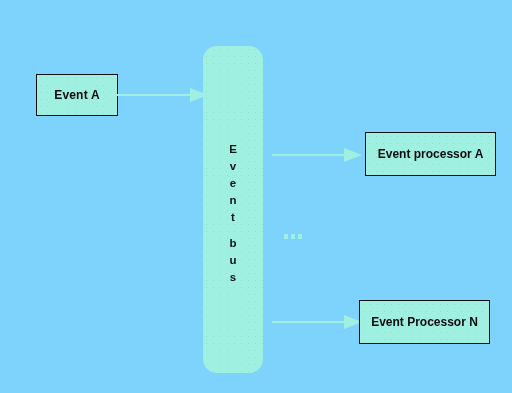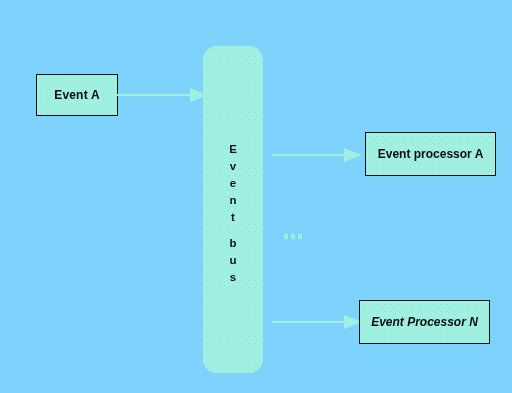--- a/index.html
+++ b/index.html
@@ -76,21 +76,20 @@
     width: 131px;
     height: 44px;
     font-size: 12px;
   }
   #processor-n {
     left: 359px;
     top: 300px;
     width: 131px;
     height: 44px;
     font-size: 12px;
-    font-style: italic;
   }
 
   
   .connector {
     position: absolute;
     pointer-events: none;
   }
 
   
   #branch-ellipsis {

